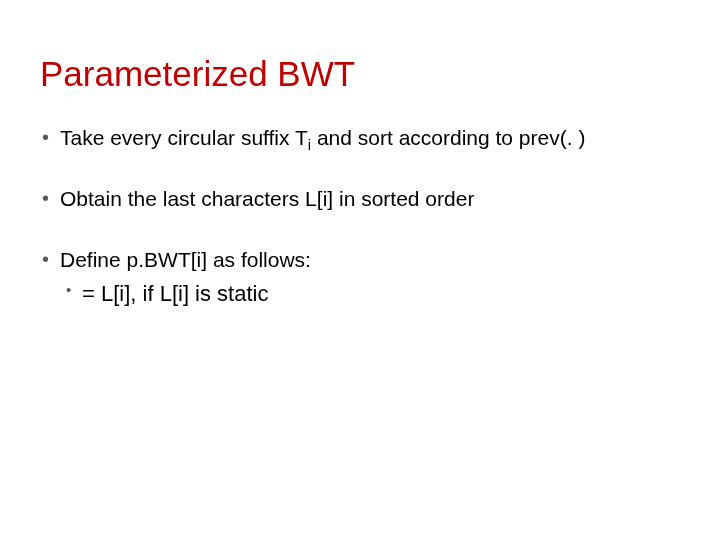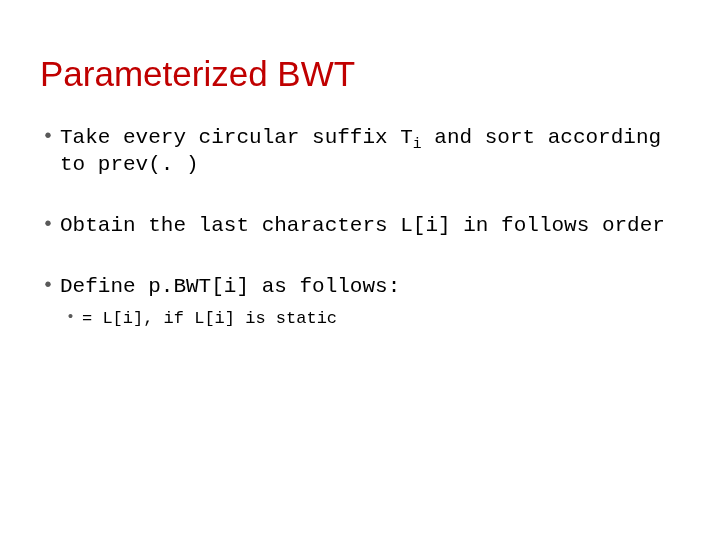--- a/index.html
+++ b/index.html
@@ -23,21 +23,20 @@
     font-size: 35px;
     font-weight: 400;
     color: #c00000;
     margin: 0 0 30px 0;
     line-height: 1.1;
   }
   ul.top {
     list-style: none;
     margin: 0;
     padding: 0;
-    font-family: Liberation Mono, monospace;
   }
   ul.top > li {
     position: relative;
     padding-left: 20px;
     font-size: 21px;
     line-height: 1.3;
     margin-bottom: 34px;
     color: #000000;
   }
   ul.top > li::before {
@@ -49,21 +48,21 @@
     font-size: 20px;
   }
   ul.sub {
     list-style: none;
     margin: 6px 0 0 0;
     padding: 0;
   }
   ul.sub > li {
     position: relative;
     padding-left: 22px;
-    font-size: 17px;
+    font-size: 22px;
     line-height: 1.4;
     margin-bottom: 2px;
     color: #000000;
   }
   ul.sub > li::before {
     content: "•";
     position: absolute;
     left: 6px;
     top: 0;
     color: #595959;
@@ -82,21 +81,21 @@
 
   <h1 class="title">Parameterized BWT</h1>
 
   <ul class="top">
 
     <li>
       <span>Take every circular suffix T</span><span class="subscript">i</span><span> and sort according to prev(. )</span>
     </li>
 
     <li>
-      <span>Obtain the last characters L[i] in follows order</span>
+      <span>Obtain the last characters L[i] in sorted order</span>
     </li>
 
 
     <li style="margin-bottom:0;">
       <span>Define p.BWT[i] as follows:</span>
       <ul class="sub">
         <li>
           <span>= L[i], if L[i] is static</span>
         </li>
       </ul>

